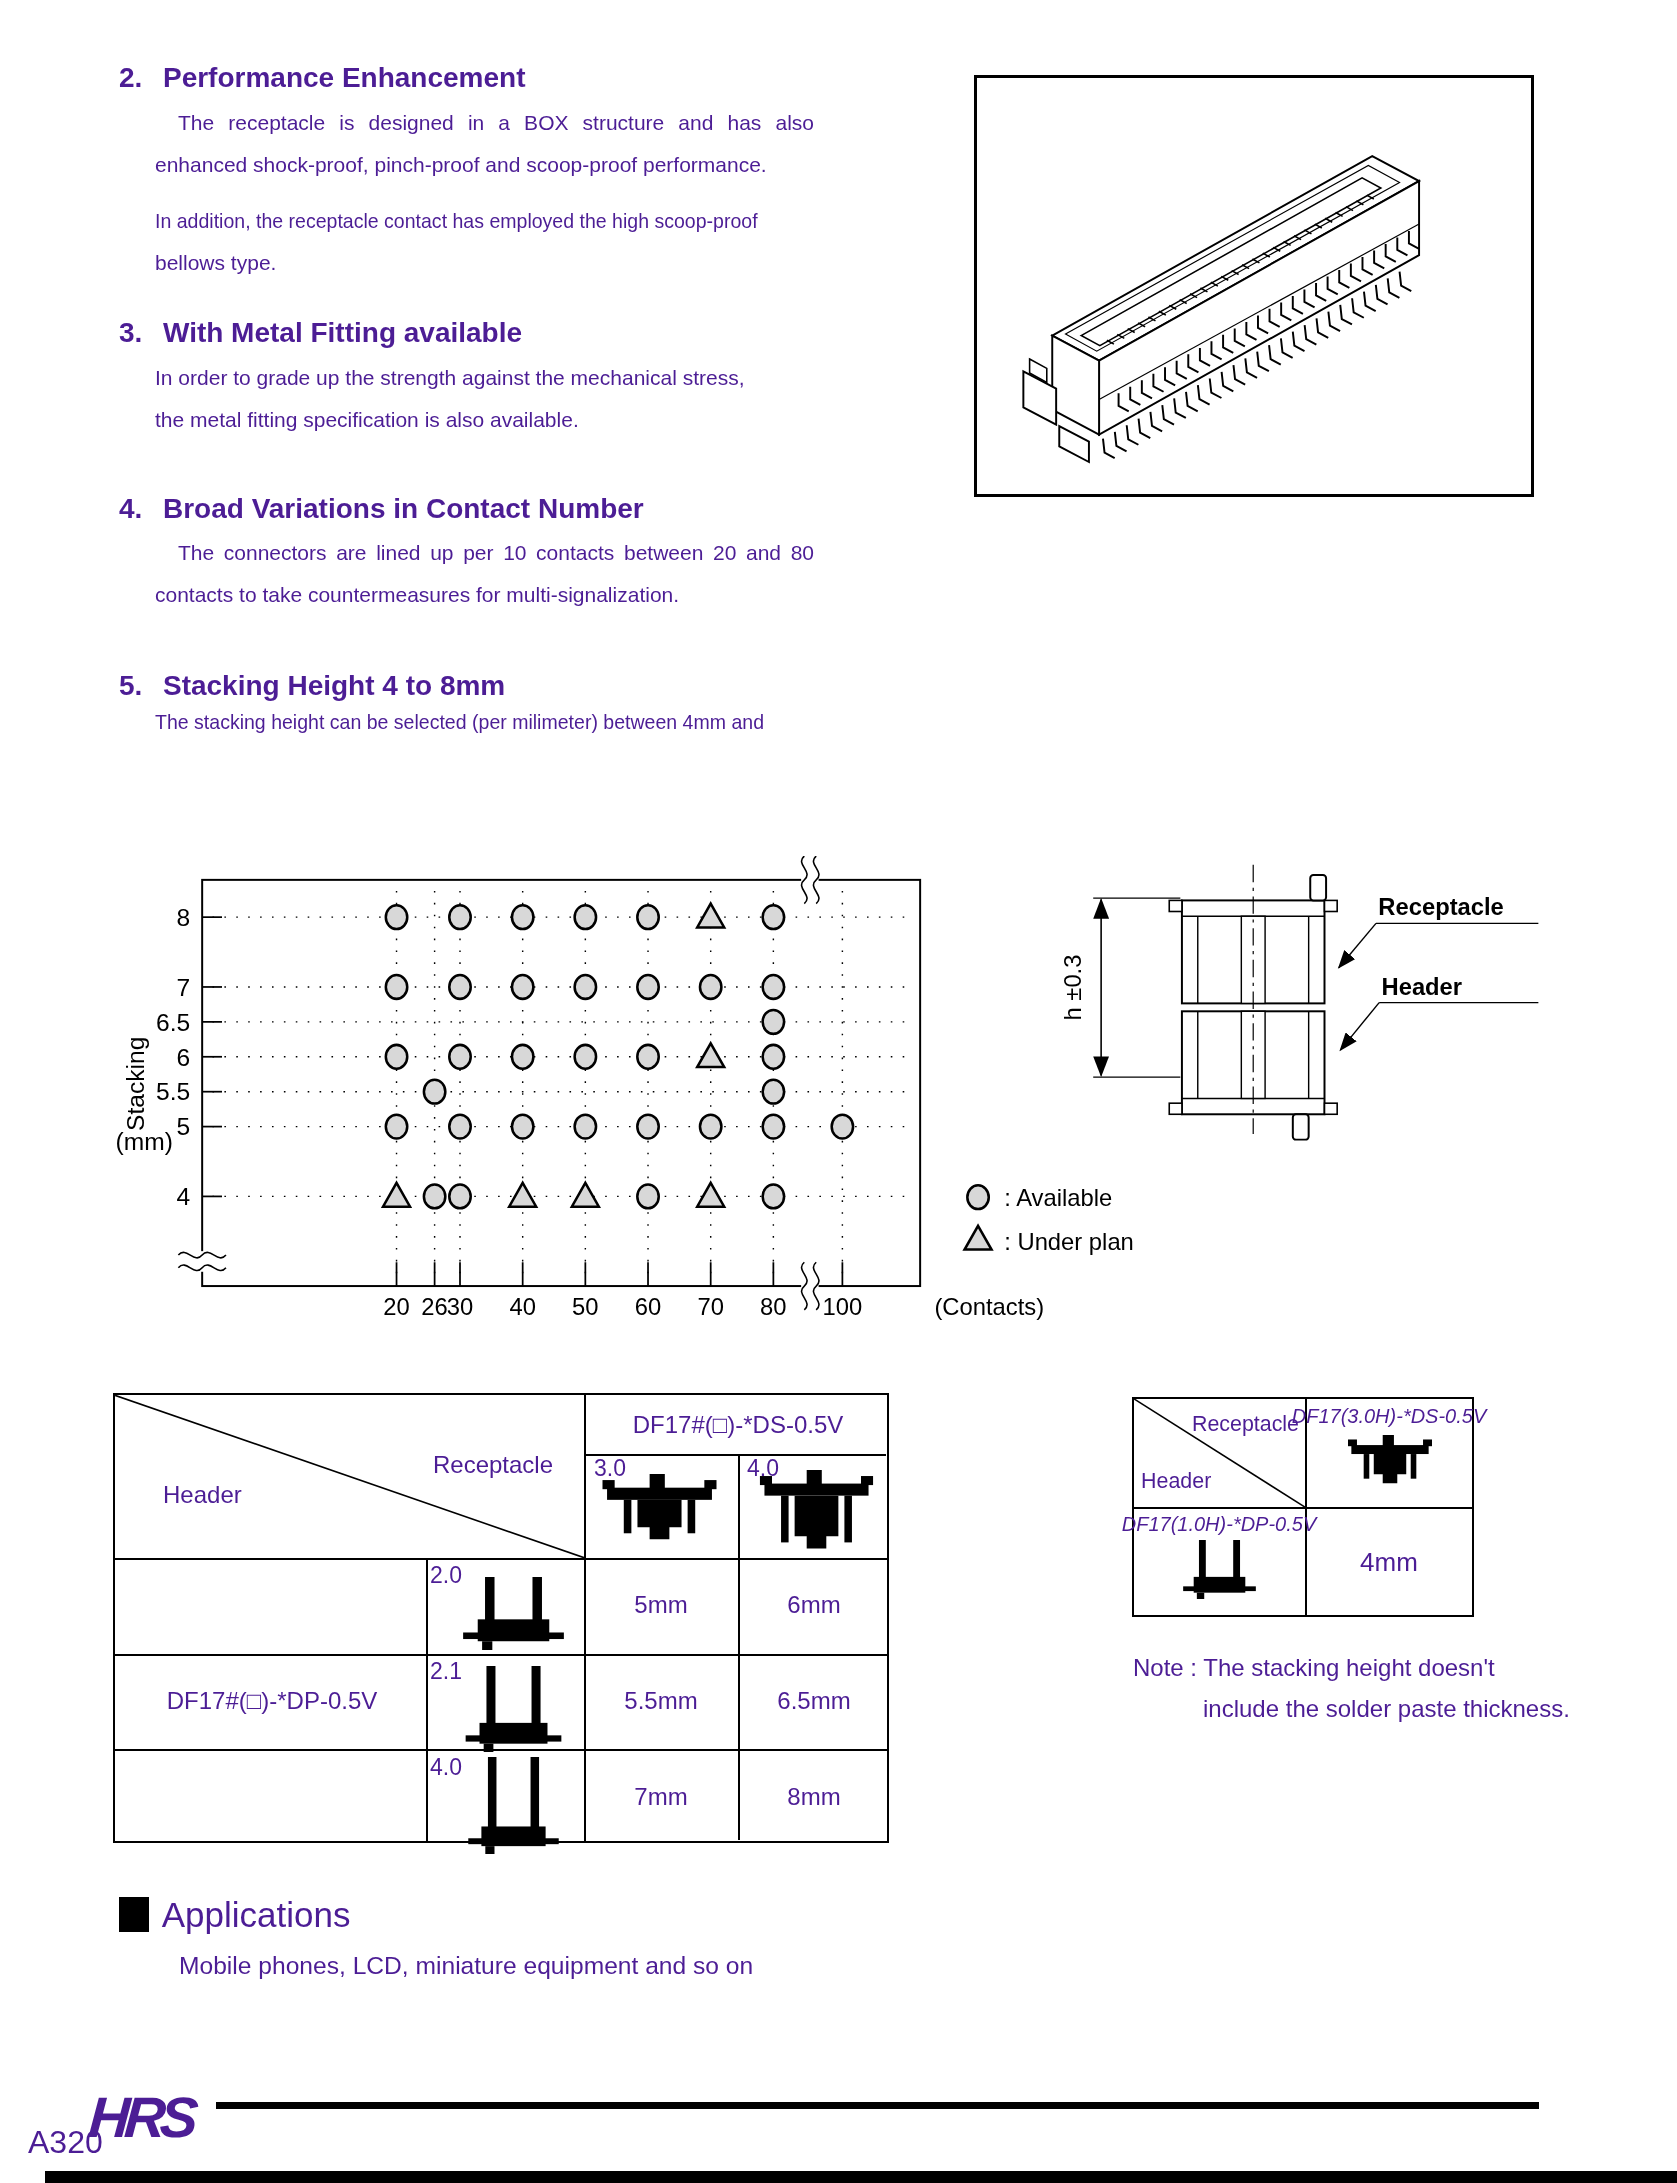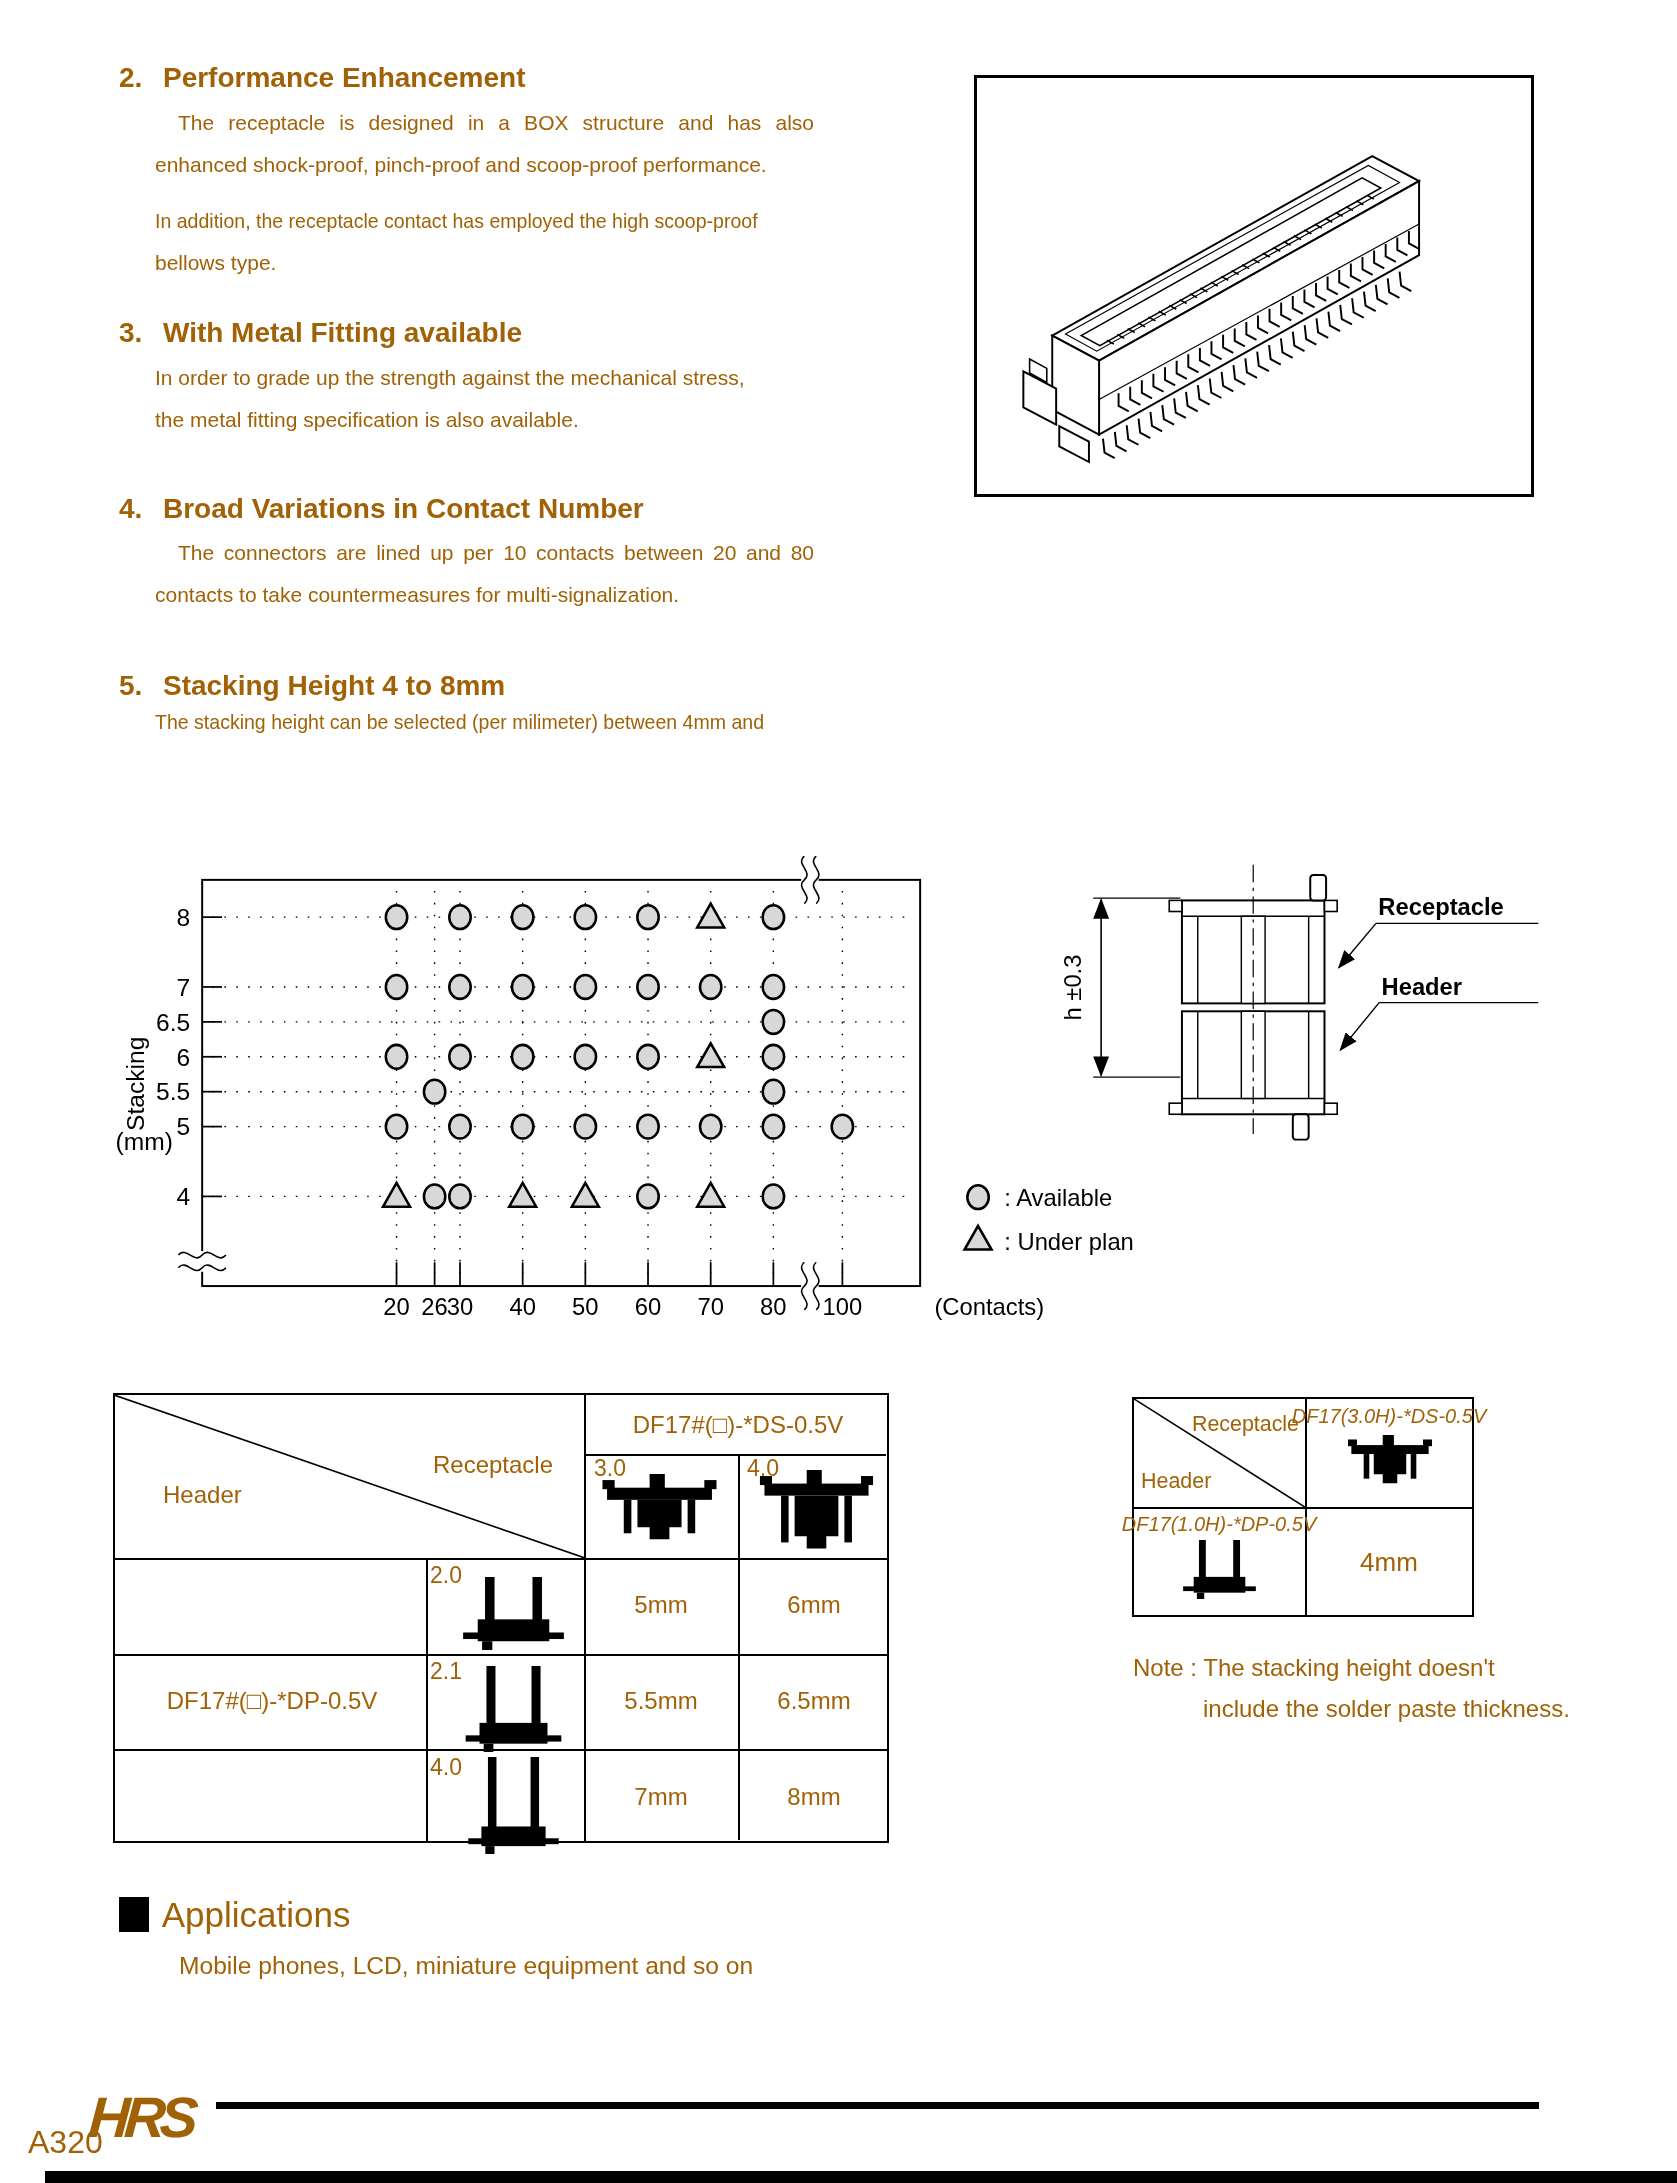--- a/index.html
+++ b/index.html
@@ -1,17 +1,17 @@
 <!DOCTYPE html>
 <html style="font-size:12.7px"><head>
 <meta charset="utf-8">
 <style>
   html,body{margin:0;padding:0;background:#888;}
   #page{position:relative;width:1677px;height:2183px;background:#fff;overflow:hidden;
-        font-family:"Liberation Sans",sans-serif;color:#a16207;}
+        font-family:"Liberation Sans",sans-serif;color:#4c1d95;}
   .abs{position:absolute;}
   .h{position:absolute;left:119px;font-weight:bold;font-size:28px;white-space:nowrap;}
   .h .ht{margin-left:20.6px;}
   .bl{position:absolute;left:155px;width:636px;font-size:21px;white-space:nowrap;}
   .bl.j{white-space:normal;text-align:justify;text-align-last:justify;margin-left:23px;}
   .bl.c{transform:scaleX(0.93);transform-origin:0 50%;}
   
   #iso-box{position:absolute;left:974px;top:75px;width:554px;height:416px;border:3.2px solid #000;}
   
   #combo-table{position:absolute;left:113px;top:1393px;width:772px;height:446px;border:2.4px solid #000;}

